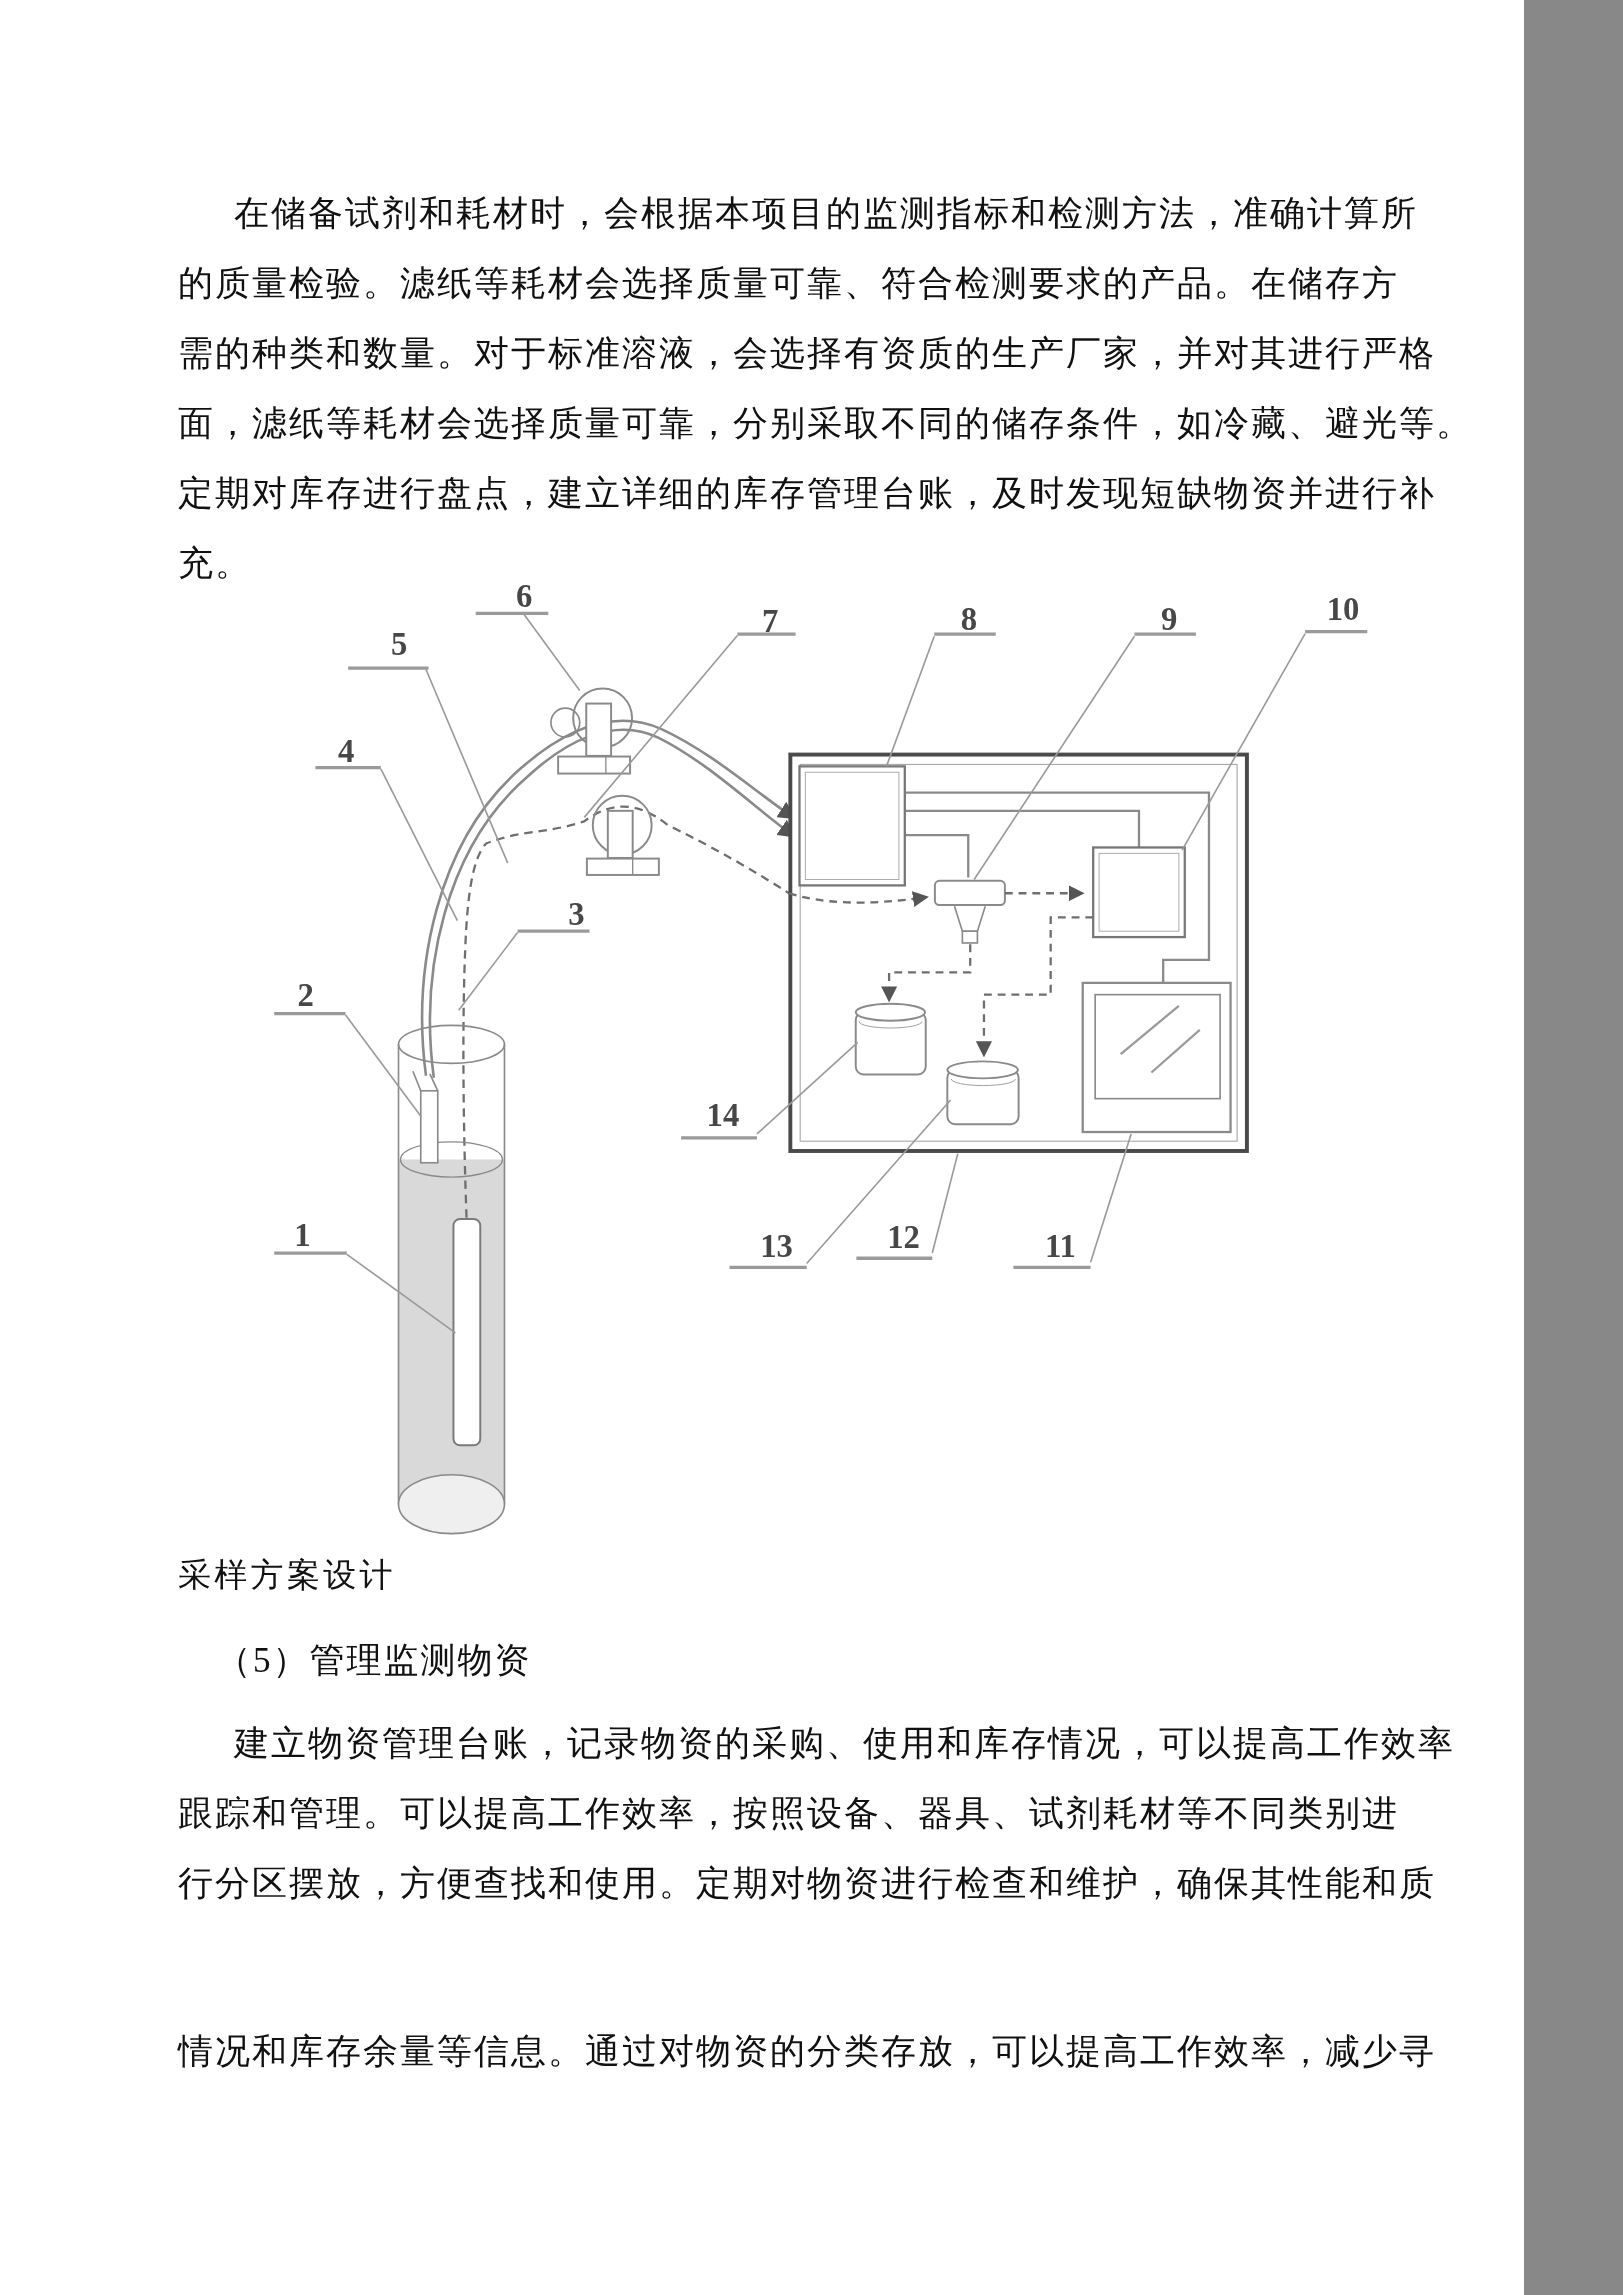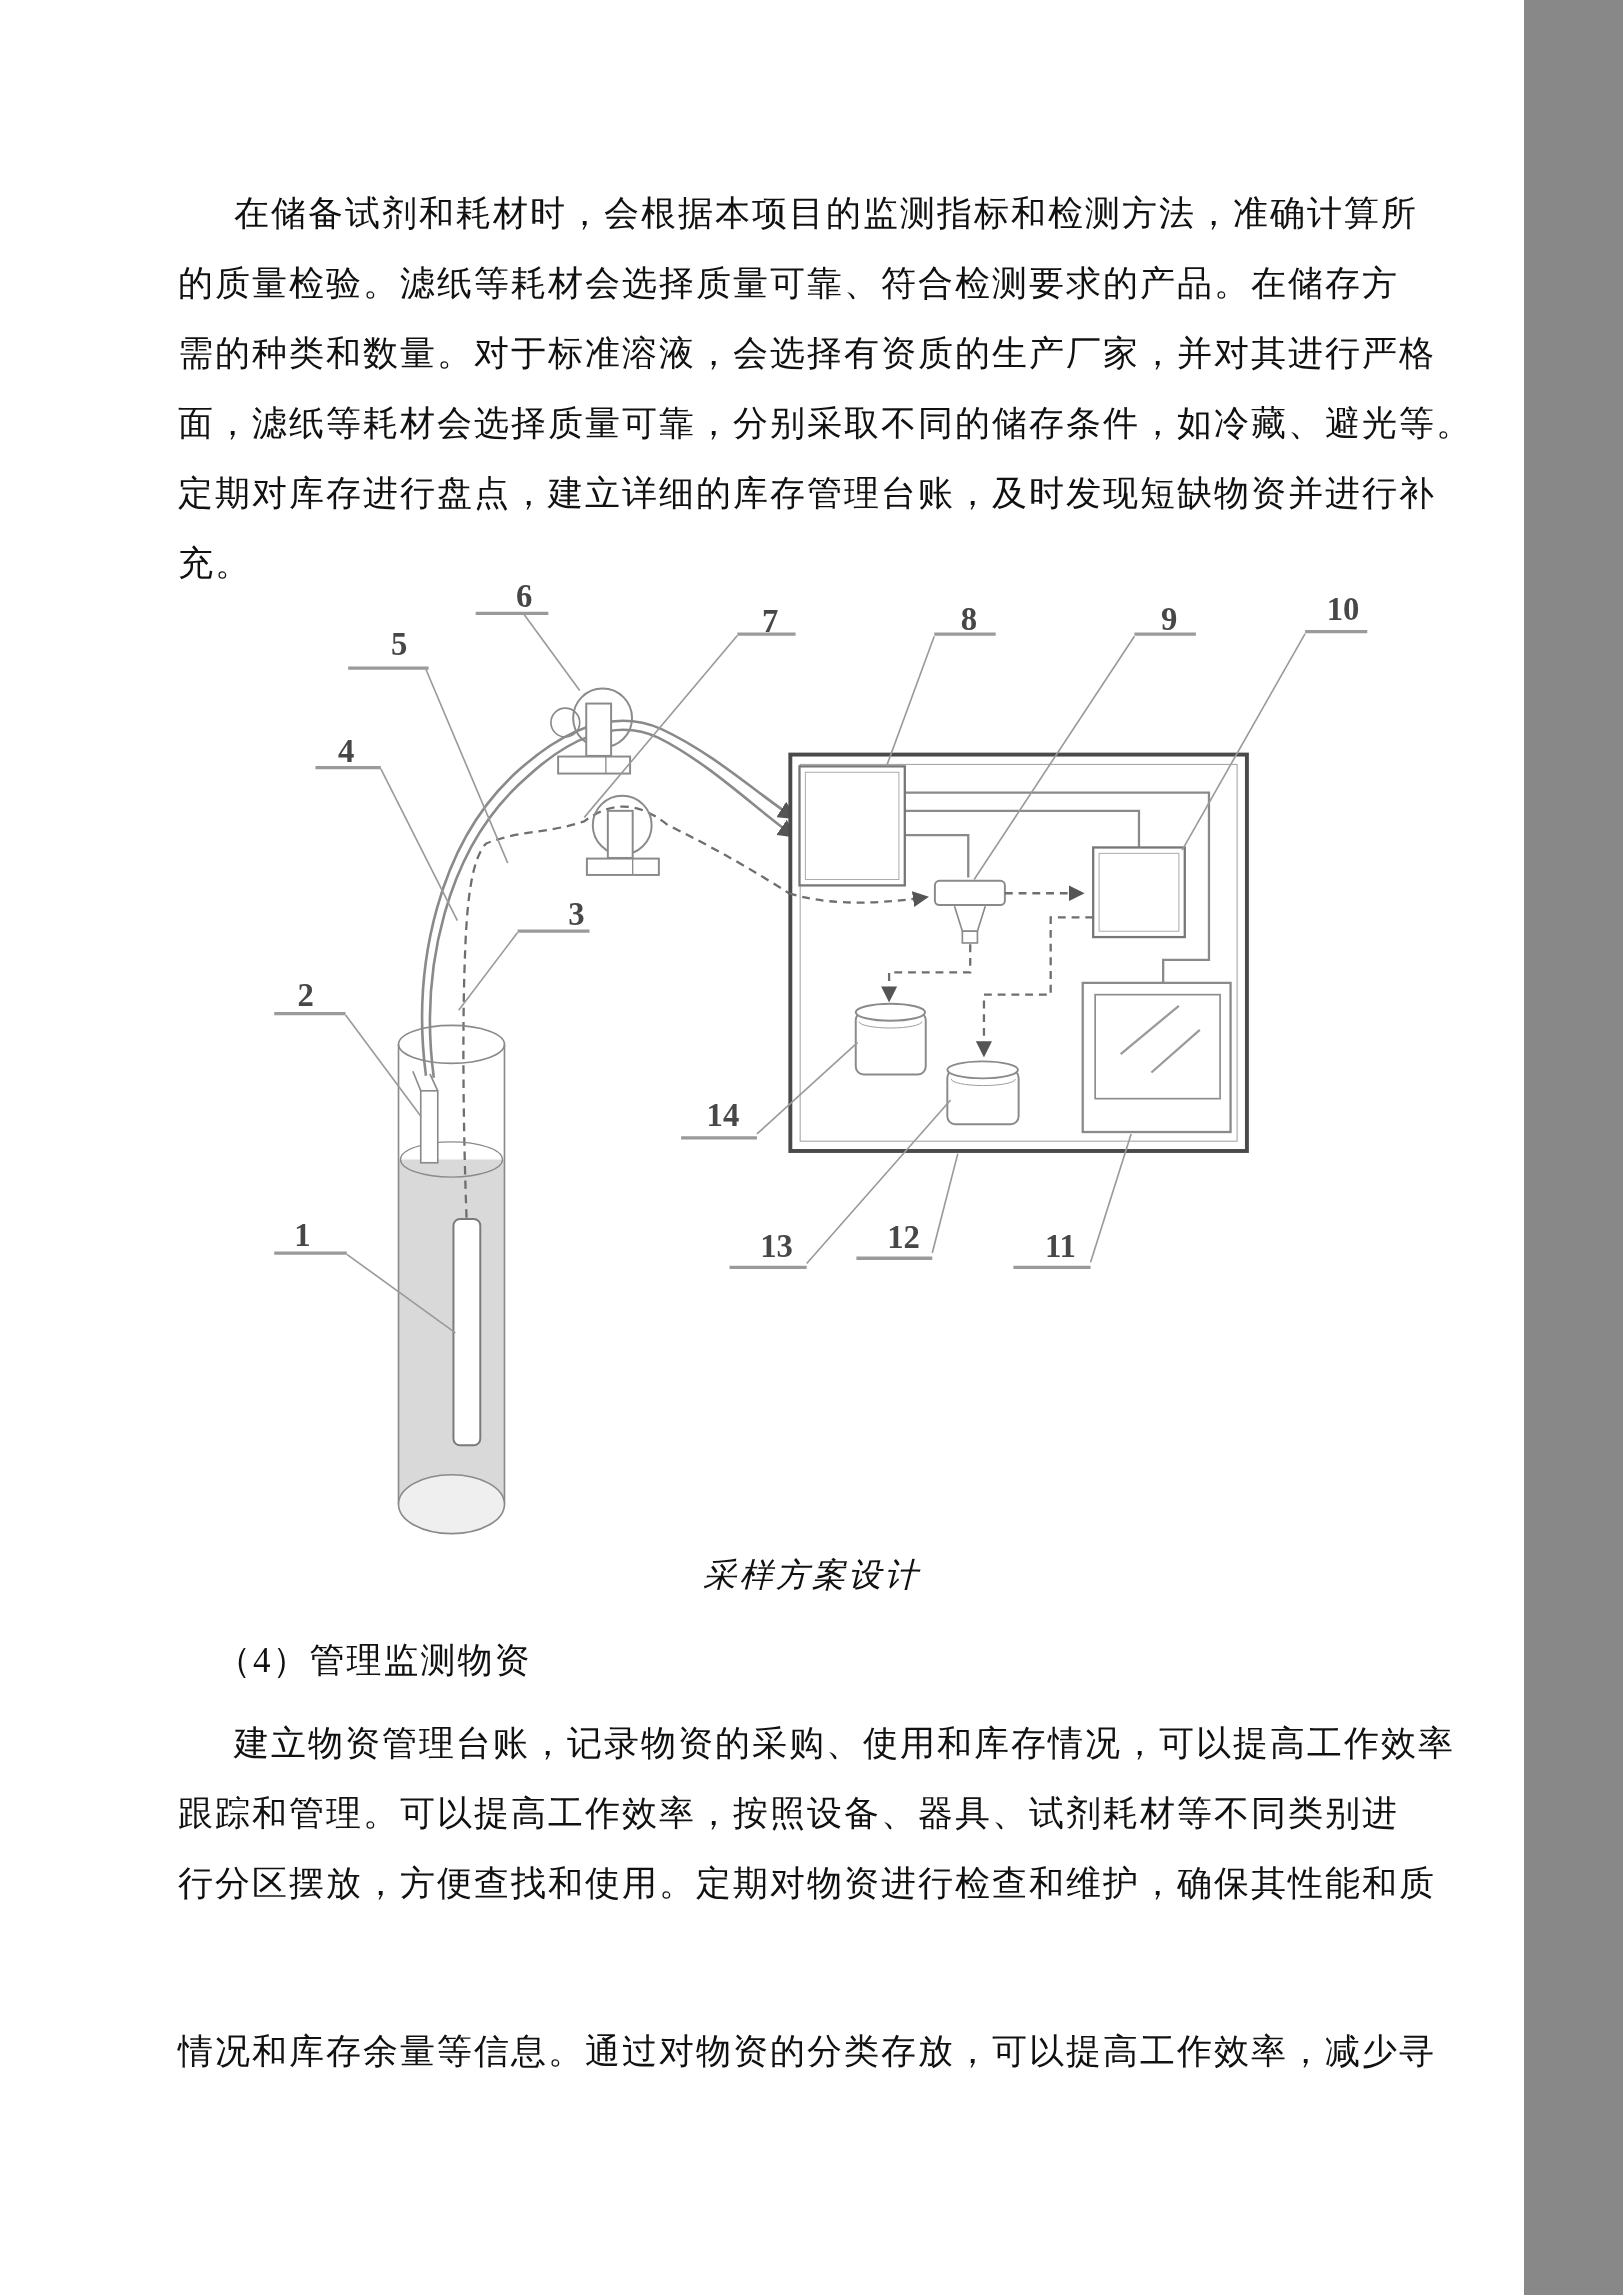--- a/index.html
+++ b/index.html
@@ -13,21 +13,21 @@
   }
   .textblock{position:absolute;left:178px;width:1276px;}
   .ln{
     height:70px;line-height:70px;
     font-size:35px;letter-spacing:2px;
     white-space:nowrap;
   }
   .indent{text-indent:56px;}
   #figure-caption{
     position:absolute;left:178px;top:1552px;width:1268px;
-    text-align:center;font-size:33px;letter-spacing:3.3px;height:46px;line-height:46px;font-style:italic;
+    font-size:33px;letter-spacing:3.3px;height:46px;line-height:46px;
   }
   #section-heading{
     position:absolute;left:216px;top:1635px;
     font-size:35px;letter-spacing:2px;height:52px;line-height:52px;
   }
   #p1{top:179px;}
   #p2{top:1709px;}
   #p3{top:2017px;}
   #diagram-svg{position:absolute;left:249px;top:559px;}
   #diagram-svg text{
@@ -189,21 +189,21 @@
         <line x1="1232" y1="1932" x2="1452" y2="1682" stroke="#9a9a9a" stroke-width="2.5"></line>
         <line x1="1114" y1="1938" x2="1232" y2="1938" stroke="#9a9a9a" stroke-width="5"></line>
         <text x="1186" y="1922">13</text>
         <line x1="1156" y1="1734" x2="1310" y2="1594" stroke="#9a9a9a" stroke-width="2.5"></line>
         <line x1="1040" y1="1740" x2="1156" y2="1740" stroke="#9a9a9a" stroke-width="5"></line>
         <text x="1104" y="1722">14</text>
       </g>
   </svg>
 
   <div id="figure-caption">采样方案设计</div>
-  <div id="section-heading">（4）管理监测物资</div>
+  <div id="section-heading">（5）管理监测物资</div>
 
   <div id="p2" class="textblock">
     <div class="ln indent">建立物资管理台账，记录物资的采购、使用和库存情况，可以提高工作效率</div>
     <div class="ln">跟踪和管理。可以提高工作效率，按照设备、器具、试剂耗材等不同类别进</div>
     <div class="ln">行分区摆放，方便查找和使用。定期对物资进行检查和维护，确保其性能和质</div>
   </div>
 
   <div id="p3" class="textblock">
     <div class="ln">情况和库存余量等信息。通过对物资的分类存放，可以提高工作效率，减少寻</div>
   </div>

